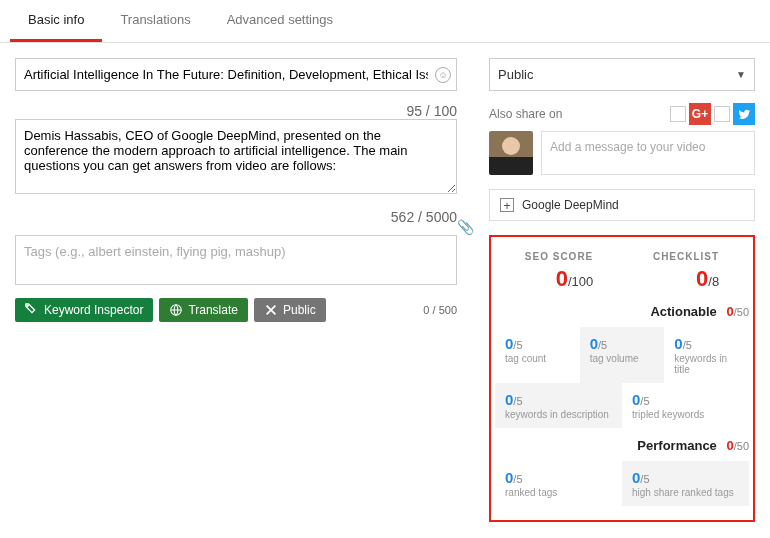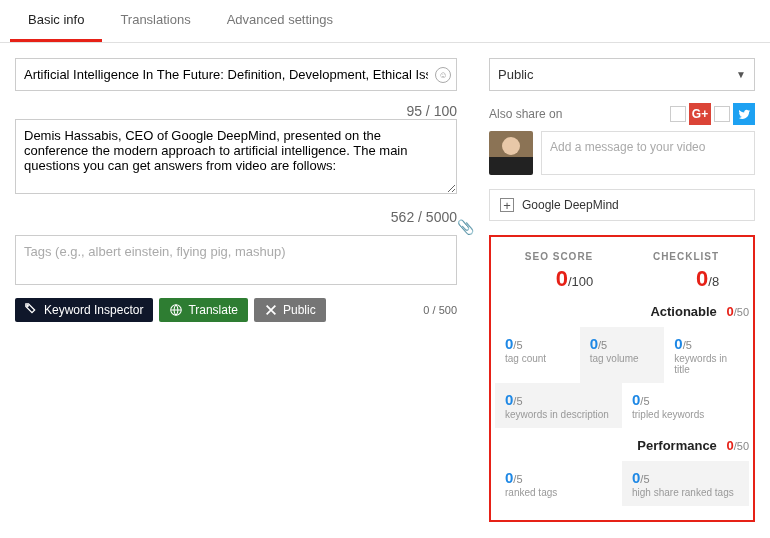--- a/index.html
+++ b/index.html
@@ -14,21 +14,21 @@
   .title-input { width: 100%; border: 1px solid #ccc; padding: 8px 28px 8px 8px; font-size: 13px; white-space: nowrap; overflow: hidden; text-overflow: clip; }
   .title-row { position: relative; }
   .title-icon { position: absolute; right: 6px; top: 50%; transform: translateY(-50%); color: #999; border: 1px solid #aaa; border-radius: 50%; width: 16px; height: 16px; font-size: 9px; display:flex;align-items:center;justify-content:center; }
   .count { text-align: right; font-size: 14px; color: #666; margin-top: 12px; }
   .desc { width: 100%; height: 75px; border: 1px solid #ccc; padding: 8px; font-size: 13px; font-family: Arial; resize: vertical; overflow-y: scroll; }
   .tags-row { position: relative; }
   .tags { width: 100%; height: 50px; border: 1px solid #ccc; padding: 8px; font-size: 13px; font-family: Liberation Sans, sans-serif; resize: none; }
   .attach { position: absolute; right: -18px; top: -16px; color: #888; font-size: 14px; }
   .btnrow { display: flex; gap: 6px; align-items: center; margin-top: 4px; }
   .btn { padding: 5px 10px; color: #fff; border: none; cursor: pointer; display: flex; align-items: center; gap: 5px; font-size: 12px; border-radius:2px;}
-  .btn.blue { background: #0f172a; }
+  .btn.blue { background: #15803d; }
   .btn.green { background: #2e7d32; }
   .btn.gray { background: #757575; }
   .btn-icon { width:14px;height:14px; display:inline-block; }
   .tag-count { margin-left: auto; font-size: 11px; color: #666; }
   .privacy { width: 100%; border: 1px solid #ccc; padding: 8px; font-size: 13px; display:flex; justify-content:space-between; align-items:center; cursor:pointer; }
   .share-row { margin-top: 12px; }
   .share-label { font-size: 12px; color: #777; margin-bottom: 6px; display:flex; align-items:center; justify-content:space-between;}
   .share-icons { display:flex; gap:3px; align-items:center;}
   .share-icons .cb { width:16px;height:16px;border:1px solid #ccc;}
   .share-icons .gp { width:22px;height:22px;background:#db4437;color:#fff;display:flex;align-items:center;justify-content:center;font-weight:bold;font-size:12px;}

